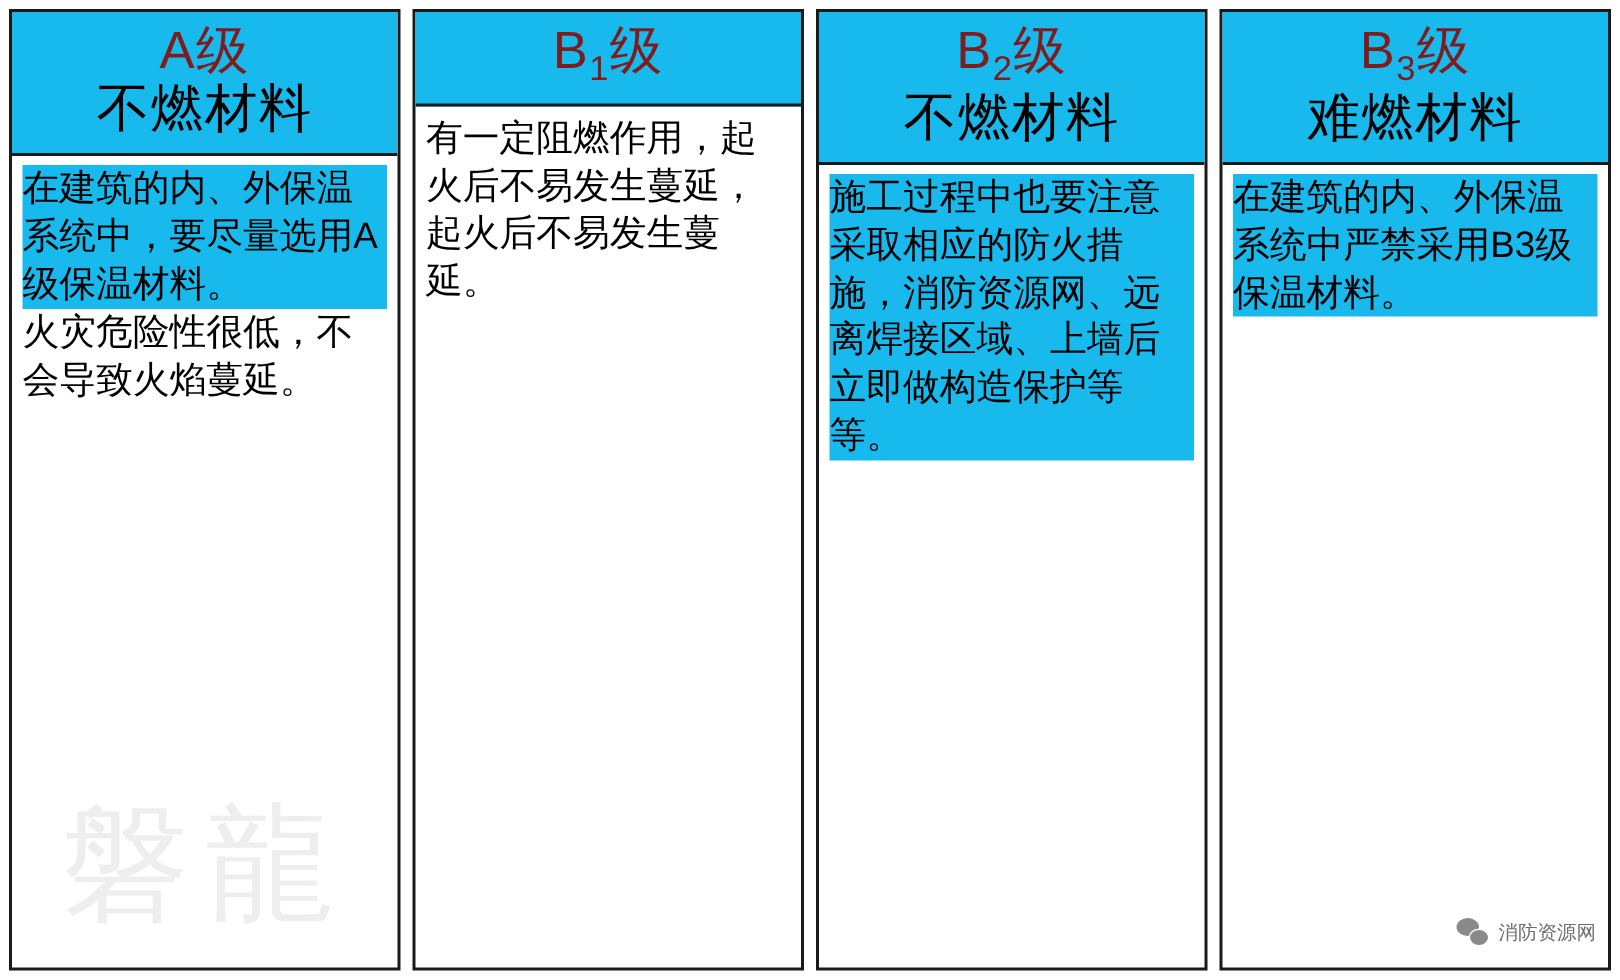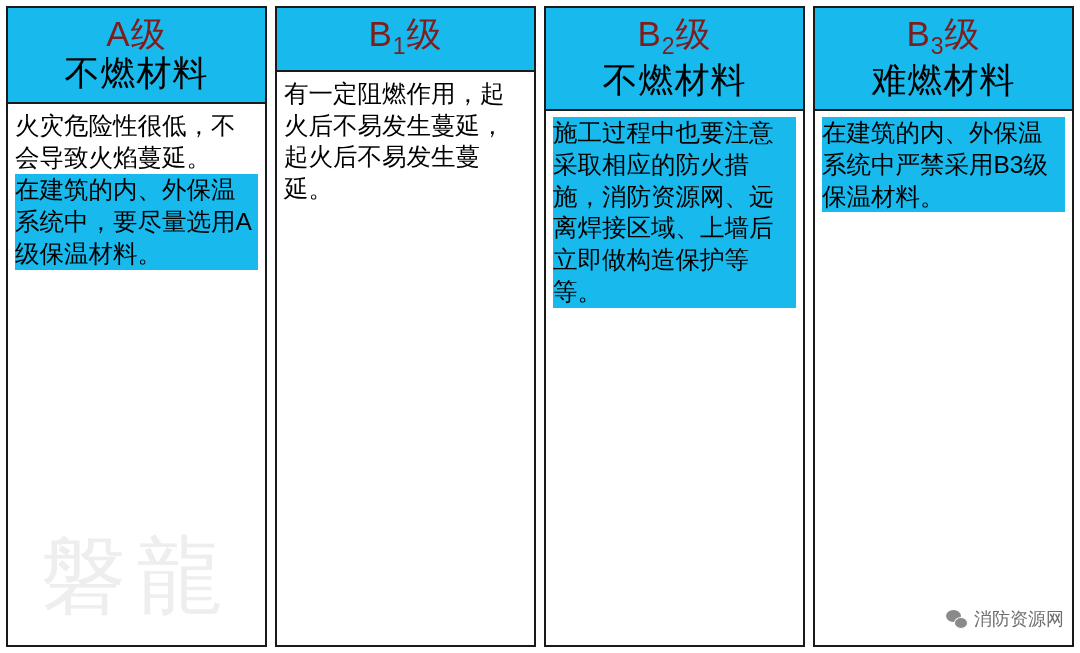--- a/index.html
+++ b/index.html
@@ -90,21 +90,21 @@
     user-select: none;
   }
   .footer-badge {
     position: absolute;
     right: 8px;
     bottom: 14px;
     display: flex;
     align-items: center;
     gap: 6px;
     color: #6e6e6e;
-    font-size: 18px;
+    font-size: 13px;
   }
   .wechat-icon {
     width: 22px;
     height: 19px;
     position: relative;
     display: inline-block;
   }
   .wechat-icon .b1 {
     position: absolute;
     width: 15px; height: 12px;
@@ -125,22 +125,22 @@
 <body>
 
 <div id="board">
 
   <div class="card">
     <div class="card-header">
       <div class="hdr-grade"><span>A</span><span>级</span></div>
       <div class="hdr-name">不燃材料</div>
     </div>
     <div class="card-body">
+      <div class="para hl">在建筑的内、外保温系统中，要尽量选用A级保温材料。</div>
       <div class="para">火灾危险性很低，不会导致火焰蔓延。</div>
-      <div class="para hl">在建筑的内、外保温系统中，要尽量选用A级保温材料。</div>
       <div class="watermark">磐龍</div>
     </div>
   </div>
 
   <div class="card">
     <div class="card-header">
       <div class="hdr-grade"><span>B</span><span class="sub">1</span><span>级</span></div>
     </div>
     <div class="card-body">
       <div class="para">有一定阻燃作用，起火后不易发生蔓延，起火后不易发生蔓延。</div>

